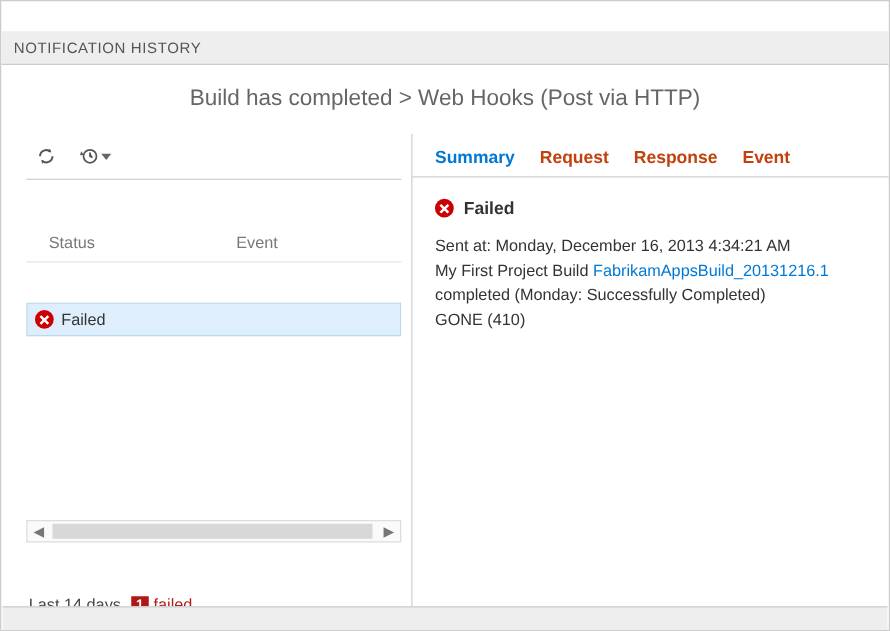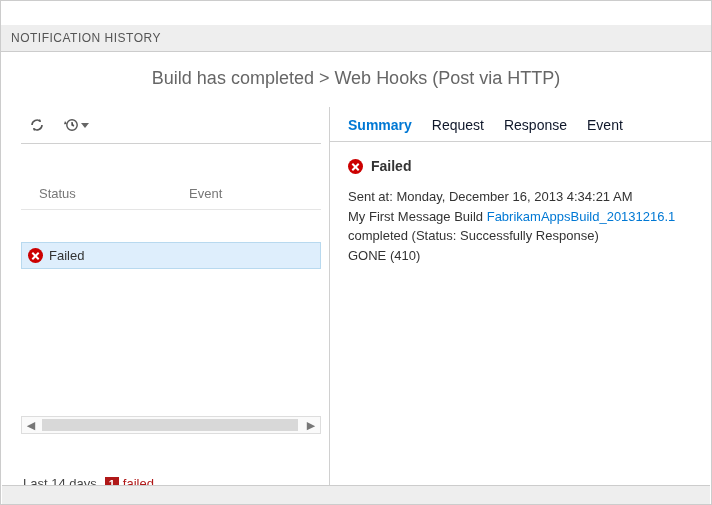--- a/index.html
+++ b/index.html
@@ -102,21 +102,21 @@
     font-size: 11px; padding: 1px 4px; display: inline-block;
   }
   .failed-txt { color: #b01818; }
   .divider-v { width: 1px; background: #d0d0d0; }
   .right-pane { flex: 1; display: flex; flex-direction: column; }
   .tabs {
     display: flex; gap: 20px; padding: 10px 18px 8px 18px;
     border-bottom: 1px solid #d0d0d0;
     text-align: center;
   }
-  .tab { color: #0f172a; cursor: pointer; font-size: 14px;}
+  .tab { color: #c2410c; cursor: pointer; font-size: 14px; font-weight: bold;}
   .tab.active { color: #0078d4; font-weight: 600; }
   .detail { padding: 14px 18px; font-size: 13px; line-height: 1.5; color: #333; }
   .detail-title {
     font-weight: 700; display: flex; gap: 8px; align-items: center; margin-bottom: 10px;
     font-size: 14px;
   }
   .link { color: #0078d4; cursor: pointer; }
   .em-head { font-weight: 700; margin-top: 18px; }
   .bottom-strip {
     position: absolute; left: 1px; right: 1px; bottom: 1px;
@@ -204,21 +204,21 @@
 
     <div class="detail">
       <div class="detail-title">
         <span class="err-badge"></span>
         <span>Failed</span>
       </div>
       <div>
         <span>Sent at: </span><span>Monday, December 16, 2013 4:34:21 AM</span>
       </div>
       <div>
-        <span>My First Message Build </span><span class="link">FabrikamAppsBuild_20131216.1</span><span> completed (Status: Successfully Response)</span>
+        <span>My First Project Build </span><span class="link">FabrikamAppsBuild_20131216.1</span><span> completed (Monday: Successfully Completed)</span>
       </div>
       <div>GONE (410)</div>
     </div>
   </div>
 </div>
 
 <div class="bottom-strip"></div>
 
 </div>
 

